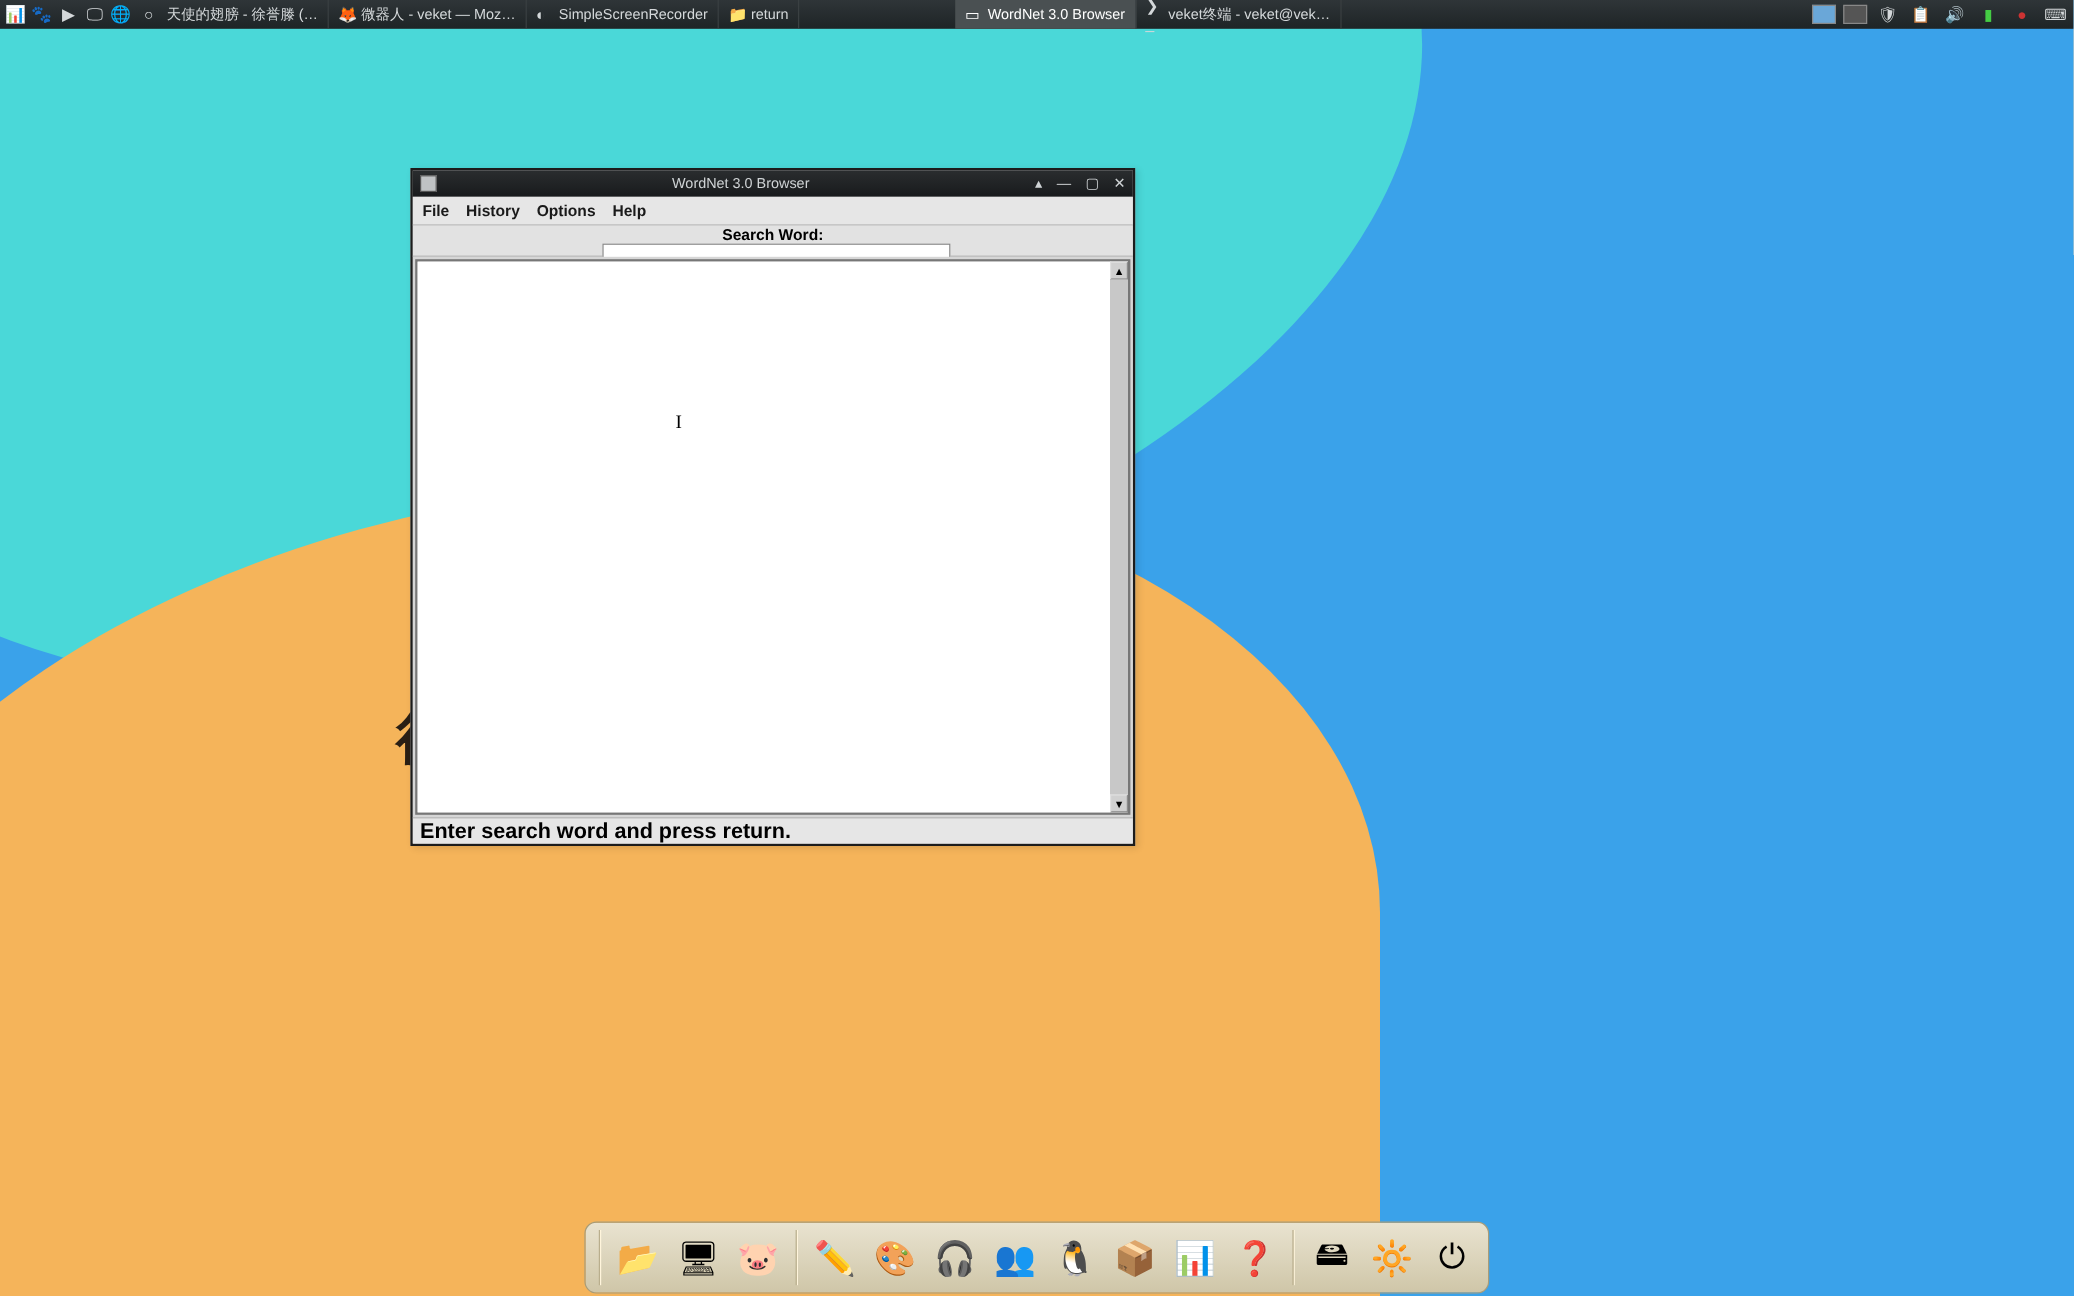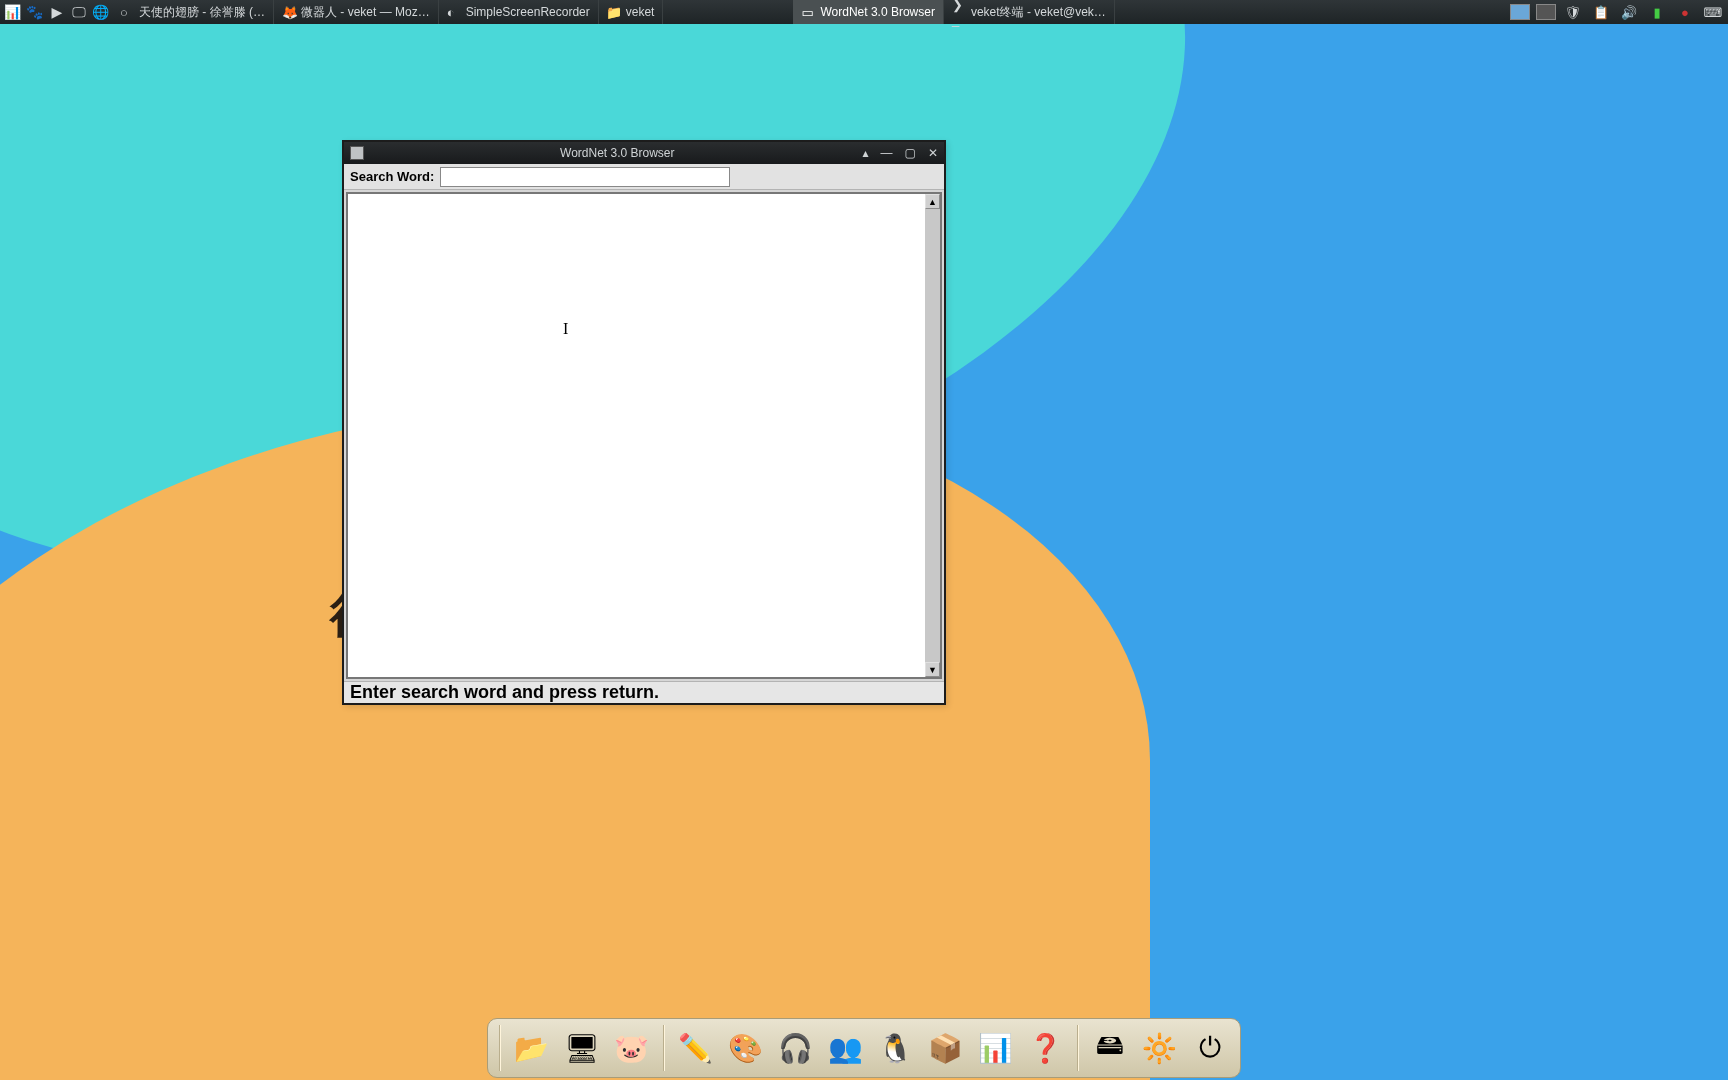--- a/index.html
+++ b/index.html
@@ -73,21 +73,21 @@
 
 .menubar {
   height: 24px; background: #e6e6e6; border-bottom: 1px solid #b3b3b3;
   display: flex; align-items: center; gap: 14px; padding: 0 8px;
   font-size: 13px; font-weight: bold; color: #1a1a1a;
 }
 .toolbar-row {
   height: 26px; background: #e2e2e2;
   border-bottom: 1px solid #b3b3b3;
   display: flex; align-items: center; padding: 0 6px;
-  font-size: 13px; font-weight: bold;
+  font-size: 13px; font-weight: bold; flex-direction: column;
 }
 .toolbar-row input[type=text] {
   height: 20px; border: 1px solid #888;
   background: #fff; font-size: 13px; padding: 0 3px;
 }
 .search-input { width: 290px; margin-left: 6px; }
 .senses-row { justify-content: flex-end; gap: 6px; }
 .senses-input { width: 74px; }
 
 .content-wrap { flex: 1; background: #d6d6d6; padding: 2px; display: flex; }
@@ -147,21 +147,21 @@
     <div class="tb-task">
         <span class="tb-task-icon">🦊</span>
         <span>微器人 - veket — Moz…</span>
       </div>
     <div class="tb-task">
         <span class="tb-task-icon">◐</span>
         <span>SimpleScreenRecorder</span>
       </div>
     <div class="tb-task">
         <span class="tb-task-icon">📁</span>
-        <span>veket</span>
+        <span>return</span>
       </div>
     <div class="tb-task active" style="margin-left:130px">
         <span class="tb-task-icon">▭</span>
         <span>WordNet 3.0 Browser</span>
       </div>
     <div class="tb-task">
         <span class="tb-task-icon">❯_</span>
         <span>veket终端 - veket@vek…</span>
       </div>
 
@@ -182,20 +182,26 @@
       <div class="left-icon"></div>
       <div class="title">WordNet 3.0 Browser</div>
       <div class="wbtns">
         <span>▴</span>
         <span>—</span>
         <span>▢</span>
         <span>✕</span>
       </div>
     </div>
 
+    <div class="menubar">
+      <span>File</span>
+      <span>History</span>
+      <span>Options</span>
+      <span>Help</span>
+    </div>
 
     <div class="toolbar-row">
       <span>Search Word:</span>
       <input class="search-input" type="text" value="" style="">
     </div>
 
 
     <div class="content-wrap">
       <div class="content-border">
         <div class="content-area">

